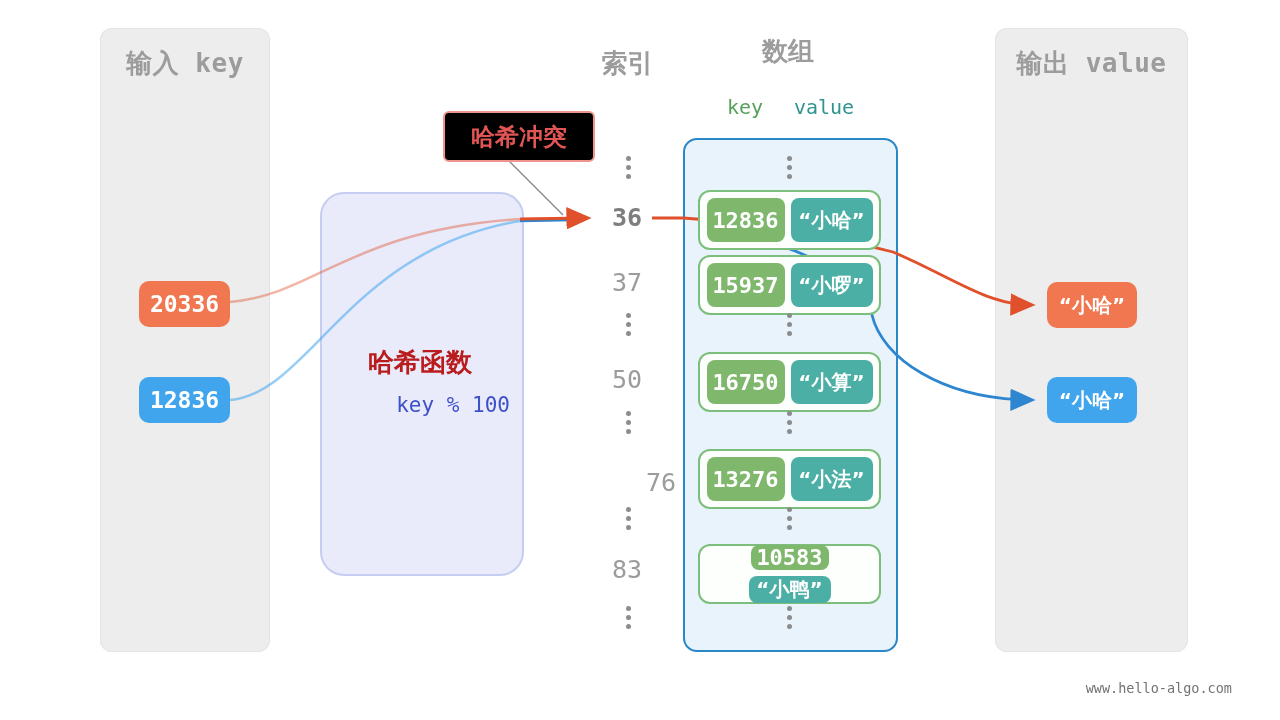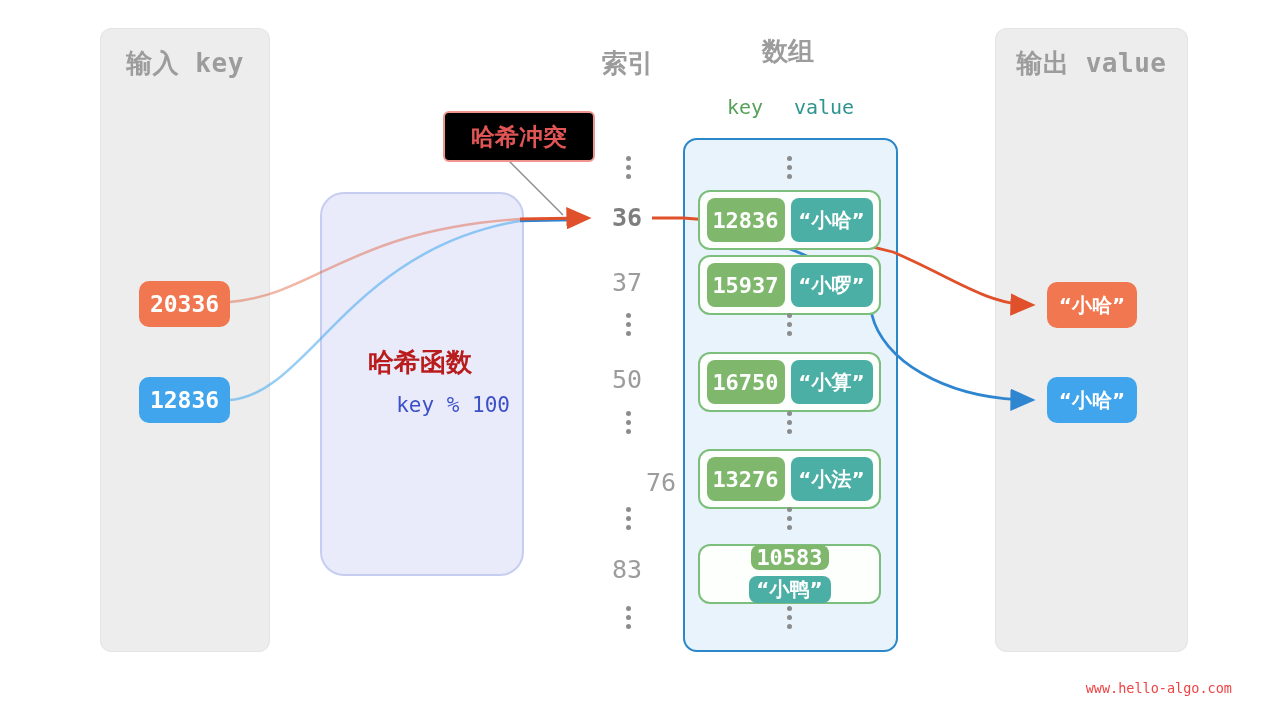--- a/index.html
+++ b/index.html
@@ -47,21 +47,21 @@
 
   .pair{background:#FDFFFD;border:2px solid #7CBF7C;border-radius:12px;
         display:flex;align-items:center;justify-content:center;gap:6px;}
   .cell{display:flex;align-items:center;justify-content:center;border-radius:8px;
         color:#fff;font-weight:700;}
   .cell.key{background:#7FB86D;width:78px;height:44px;
             font-family:"DejaVu Sans Mono","Liberation Mono",monospace;font-size:22px;}
   .cell.val{background:#4BAFA5;width:82px;height:44px;font-size:20px;}
 
   .watermark{font-family:"DejaVu Sans Mono","Liberation Mono",monospace;
-             font-size:13.5px;color:#ef4444;text-align:right;}
+             font-size:13.5px;color:#737373;text-align:right;}
 </style>
 </head>
 <body>
 
 <div class="stage">
 
   <div class="abs bg panel" style="left:100px;top:28px;width:170px;height:624px;"></div>
   <div class="abs bg panel" style="left:995px;top:28px;width:193px;height:624px;"></div>
   <div class="abs bg hashbox" style="left:320px;top:192px;width:200px;height:380px;"></div>
   <div class="abs bg array-box" style="left:683px;top:138px;width:211px;height:510px;"></div>

